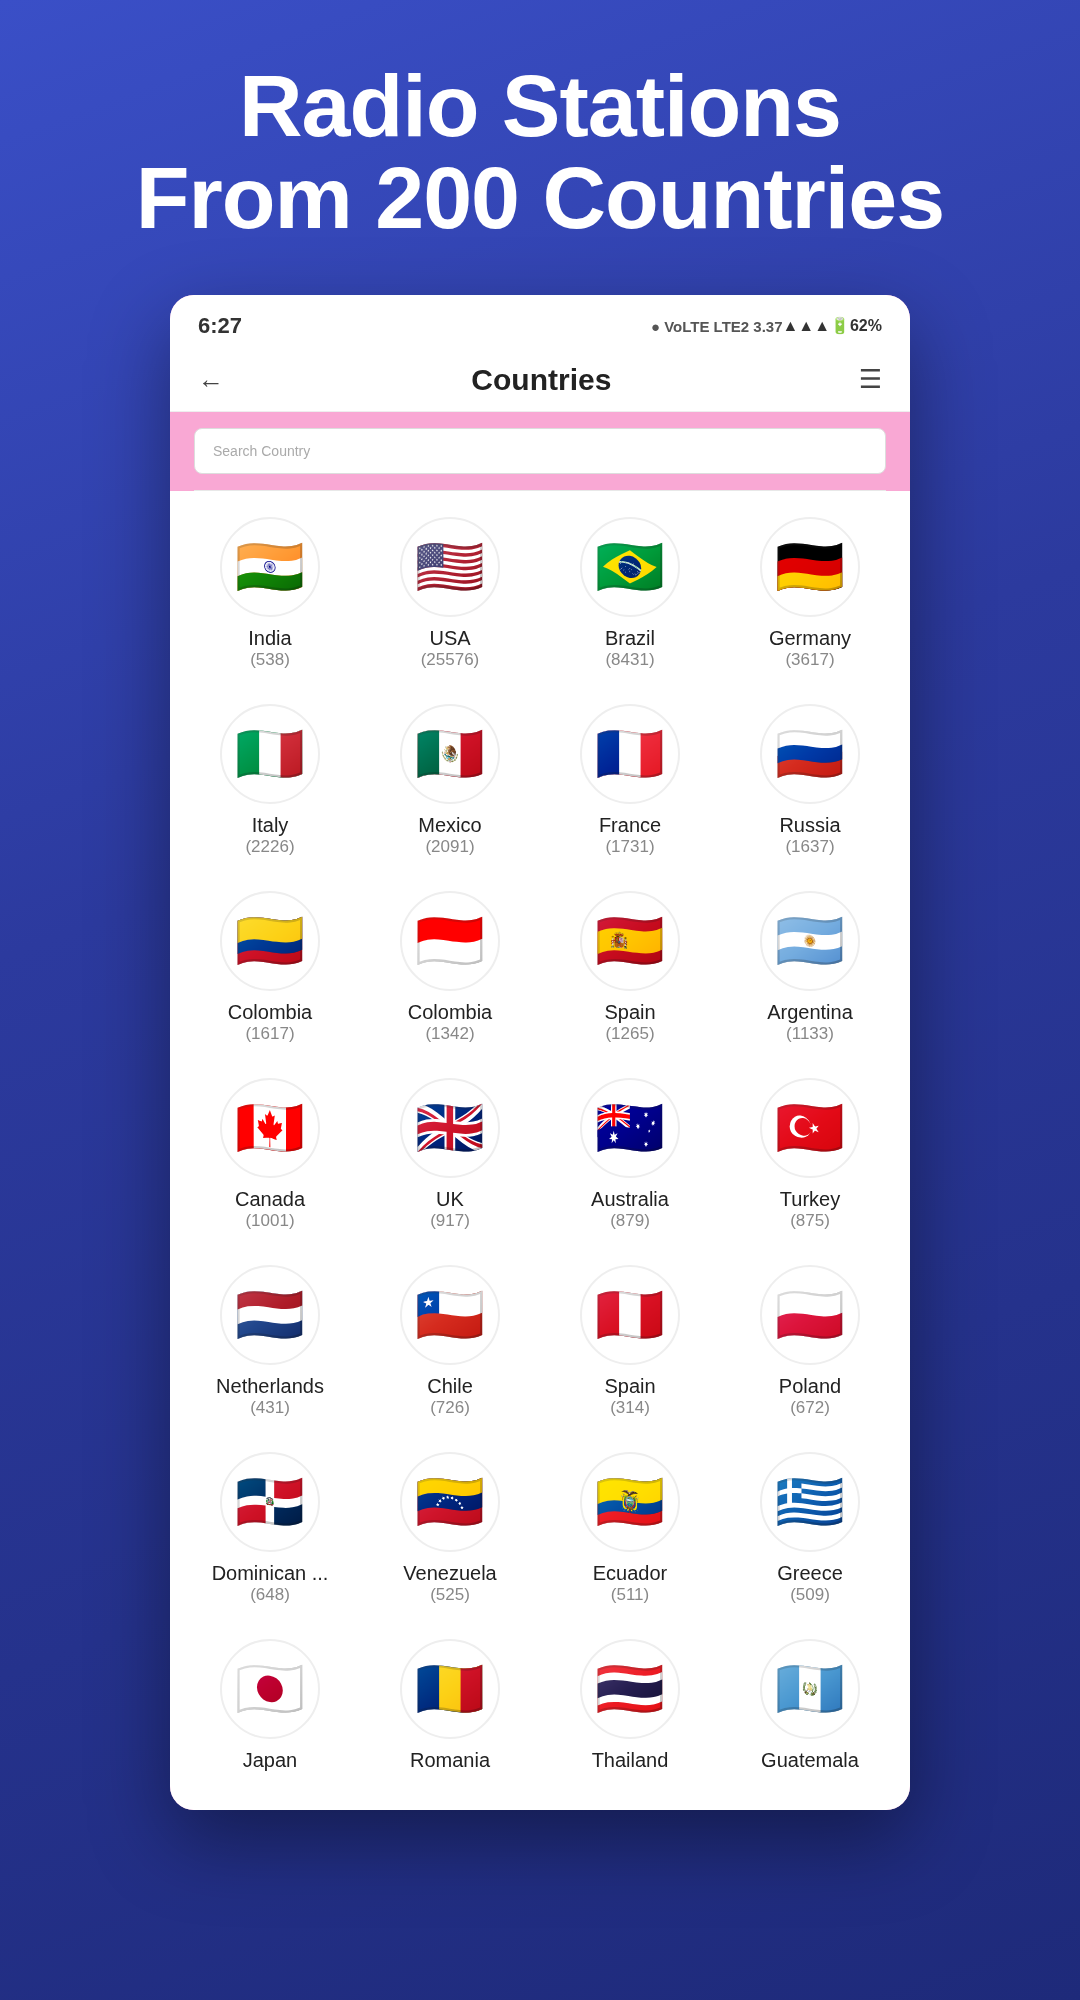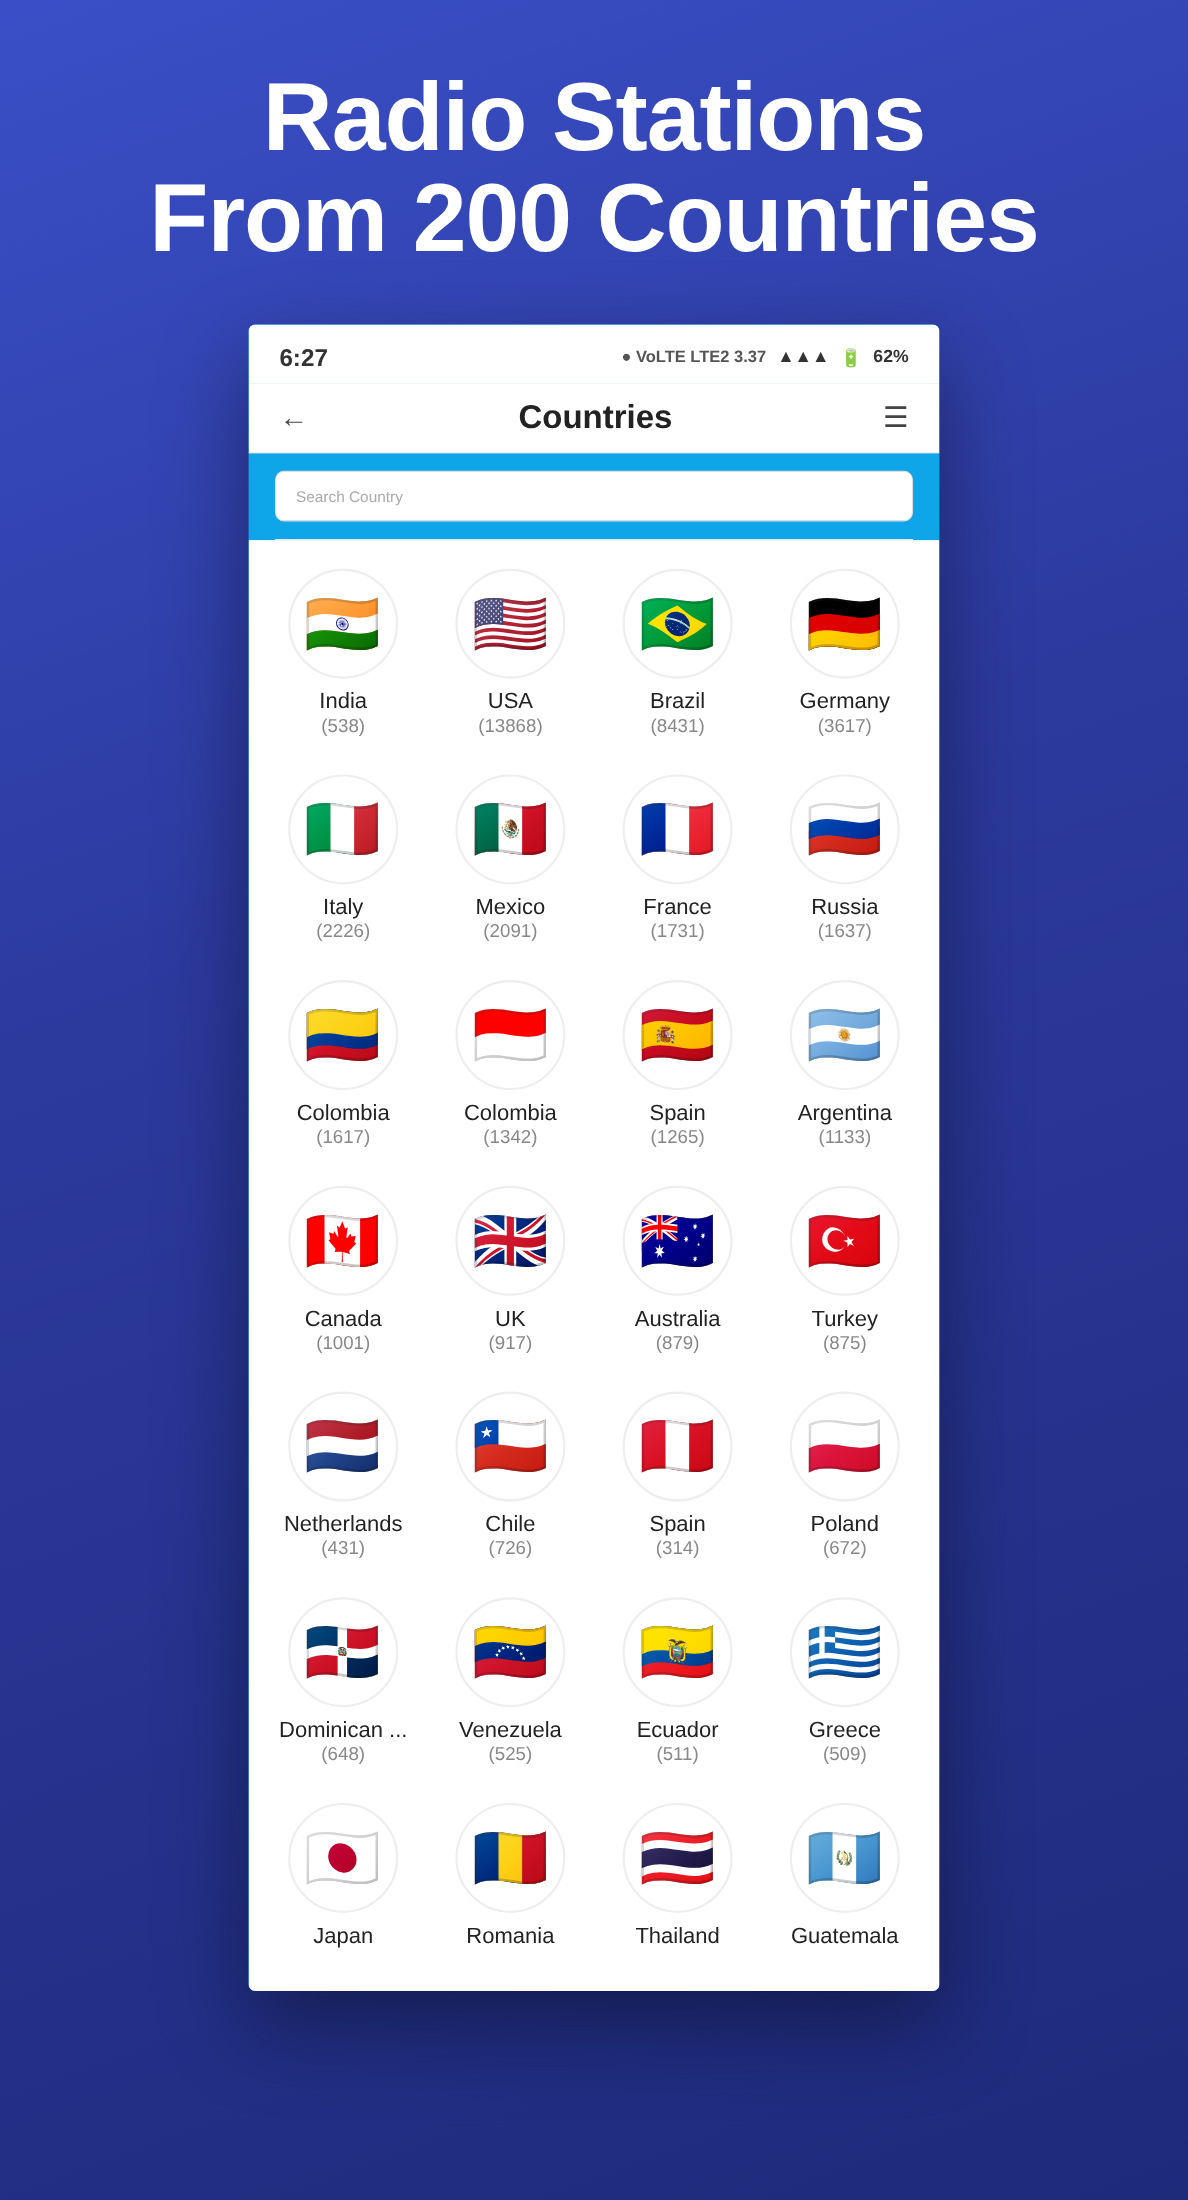--- a/index.html
+++ b/index.html
@@ -18,45 +18,45 @@
       color: white;
       font-size: 88px;
       font-weight: 900;
       text-align: center;
       line-height: 1.05;
       padding: 60px 60px 40px 60px;
       letter-spacing: -1px;
     }
 
     .phone-wrapper {
-      width: 628px;
-      background: #0ea5e9;
-      border-radius: 6px;
+      width: 740px;
+      background: #f9a8d4;
+      border-radius: 24px;
       box-shadow: 0 30px 80px rgba(0,0,0,0.4);
       overflow: hidden;
       padding: 0;
       position: relative;
       margin-top: 10px;
     }
 
     .phone-top-bar {
       background: white;
       display: flex;
       justify-content: space-between;
       align-items: center;
       padding: 18px 28px 10px 28px;
       font-size: 22px;
       color: #333;
       font-weight: 600;
     }
 
     .status-icons {
       display: flex;
-      gap: 10px;
-      align-items: flex-start;
+      gap: 0;
+      align-items: flex-end;
       font-size: 16px;
     }
 
     .app-header {
       display: flex;
       align-items: center;
       justify-content: space-between;
       padding: 14px 28px 14px 28px;
       border-bottom: 1px solid #eee;
       background: white;
@@ -165,21 +165,21 @@
 
   <div class="countries-grid" id="countries-grid">
   <div class="country-item">
         <div class="flag-circle">🇮🇳</div>
         <div class="country-name">India</div>
         <div class="country-count">(538)</div>
       </div>
       <div class="country-item">
         <div class="flag-circle">🇺🇸</div>
         <div class="country-name">USA</div>
-        <div class="country-count">(13868)</div>
+        <div class="country-count">(25576)</div>
       </div>
       <div class="country-item">
         <div class="flag-circle">🇧🇷</div>
         <div class="country-name">Brazil</div>
         <div class="country-count">(8431)</div>
       </div>
       <div class="country-item">
         <div class="flag-circle">🇩🇪</div>
         <div class="country-name">Germany</div>
         <div class="country-count">(3617)</div>

